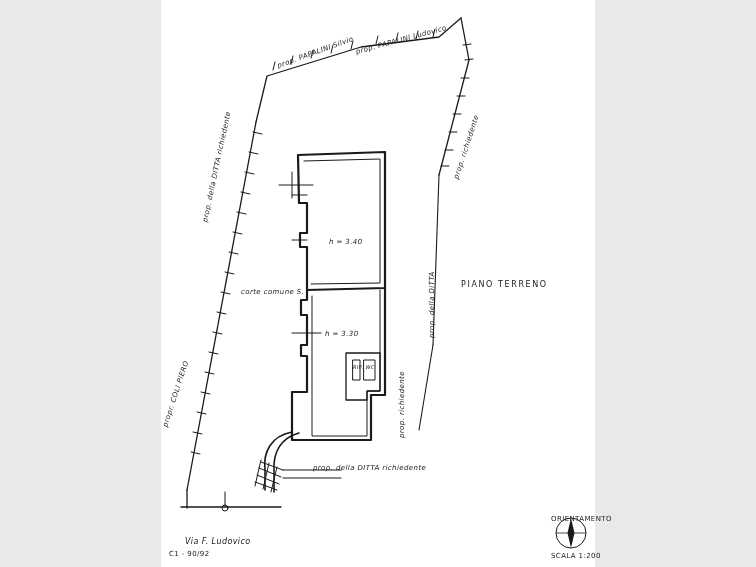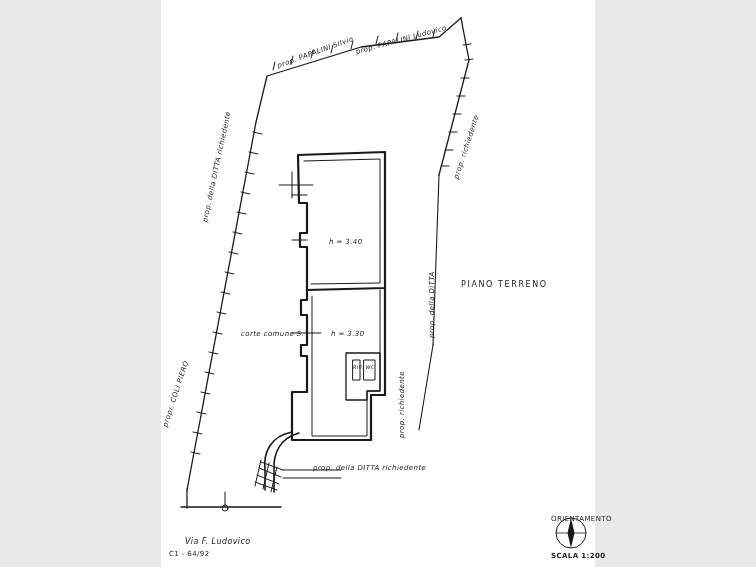--- a/index.html
+++ b/index.html
@@ -176,32 +176,32 @@
     <div class="hand ital rot-n20" style="left:118px; top:62px;">prop. PAPALINI Silvio</div>
 
     <div class="hand ital rot-n15" style="left:196px; top:48px;">prop. PAPALINI Ludovico</div>
 
     <div class="hand ital rot-n72" style="left:299px; top:172px;">prop. richiedente</div>
 
     <div class="hand ital rot-n90" style="left:275px; top:330px;">prop. della DITTA</div>
 
     <div class="hand ital rot-n90" style="left:245px; top:430px;">prop. richiedente</div>
 
-    <div class="hand ital" style="left:80px; top:288px;margin-top:42px;">corte comune S.</div>
+    <div class="hand ital" style="left:80px; top:288px;">corte comune S.</div>
 
     <div class="hand ital" style="left:168px; top:238px;text-align:right;">h = 3.40</div>
 
-    <div class="hand ital" style="left:170px; top:330px;">h = 3.30</div>
+    <div class="hand ital" style="left:164px; top:330px;">h = 3.30</div>
 
     <div class="hand ital" style="left:192px; top:364px; font-size:5px;">RIP. WC</div>
 
     <div class="hand ital" style="left:152px; top:463px; line-height:10px;">prop. della DITTA richiedente</div>
 
     <div class="hand ital" style="left:24px; top:537px; font-size:8px;">Via F. Ludovico</div>
 
-    <div class="hand" style="left:8px; top:550px;">C1 - 64/92</div>
+    <div class="hand" style="left:8px; top:550px;">C1 - 90/92</div>
 
     <div class="hand" style="left:390px; top:503px;margin-top:12px;">ORIENTAMENTO</div>
 
-    <div class="hand" style="left:390px; top:552px;font-weight:bold;">SCALA 1:200</div>
+    <div class="hand" style="left:390px; top:552px;">SCALA 1:200</div>
 
   </div>
 </div>
 
 </body></html>

